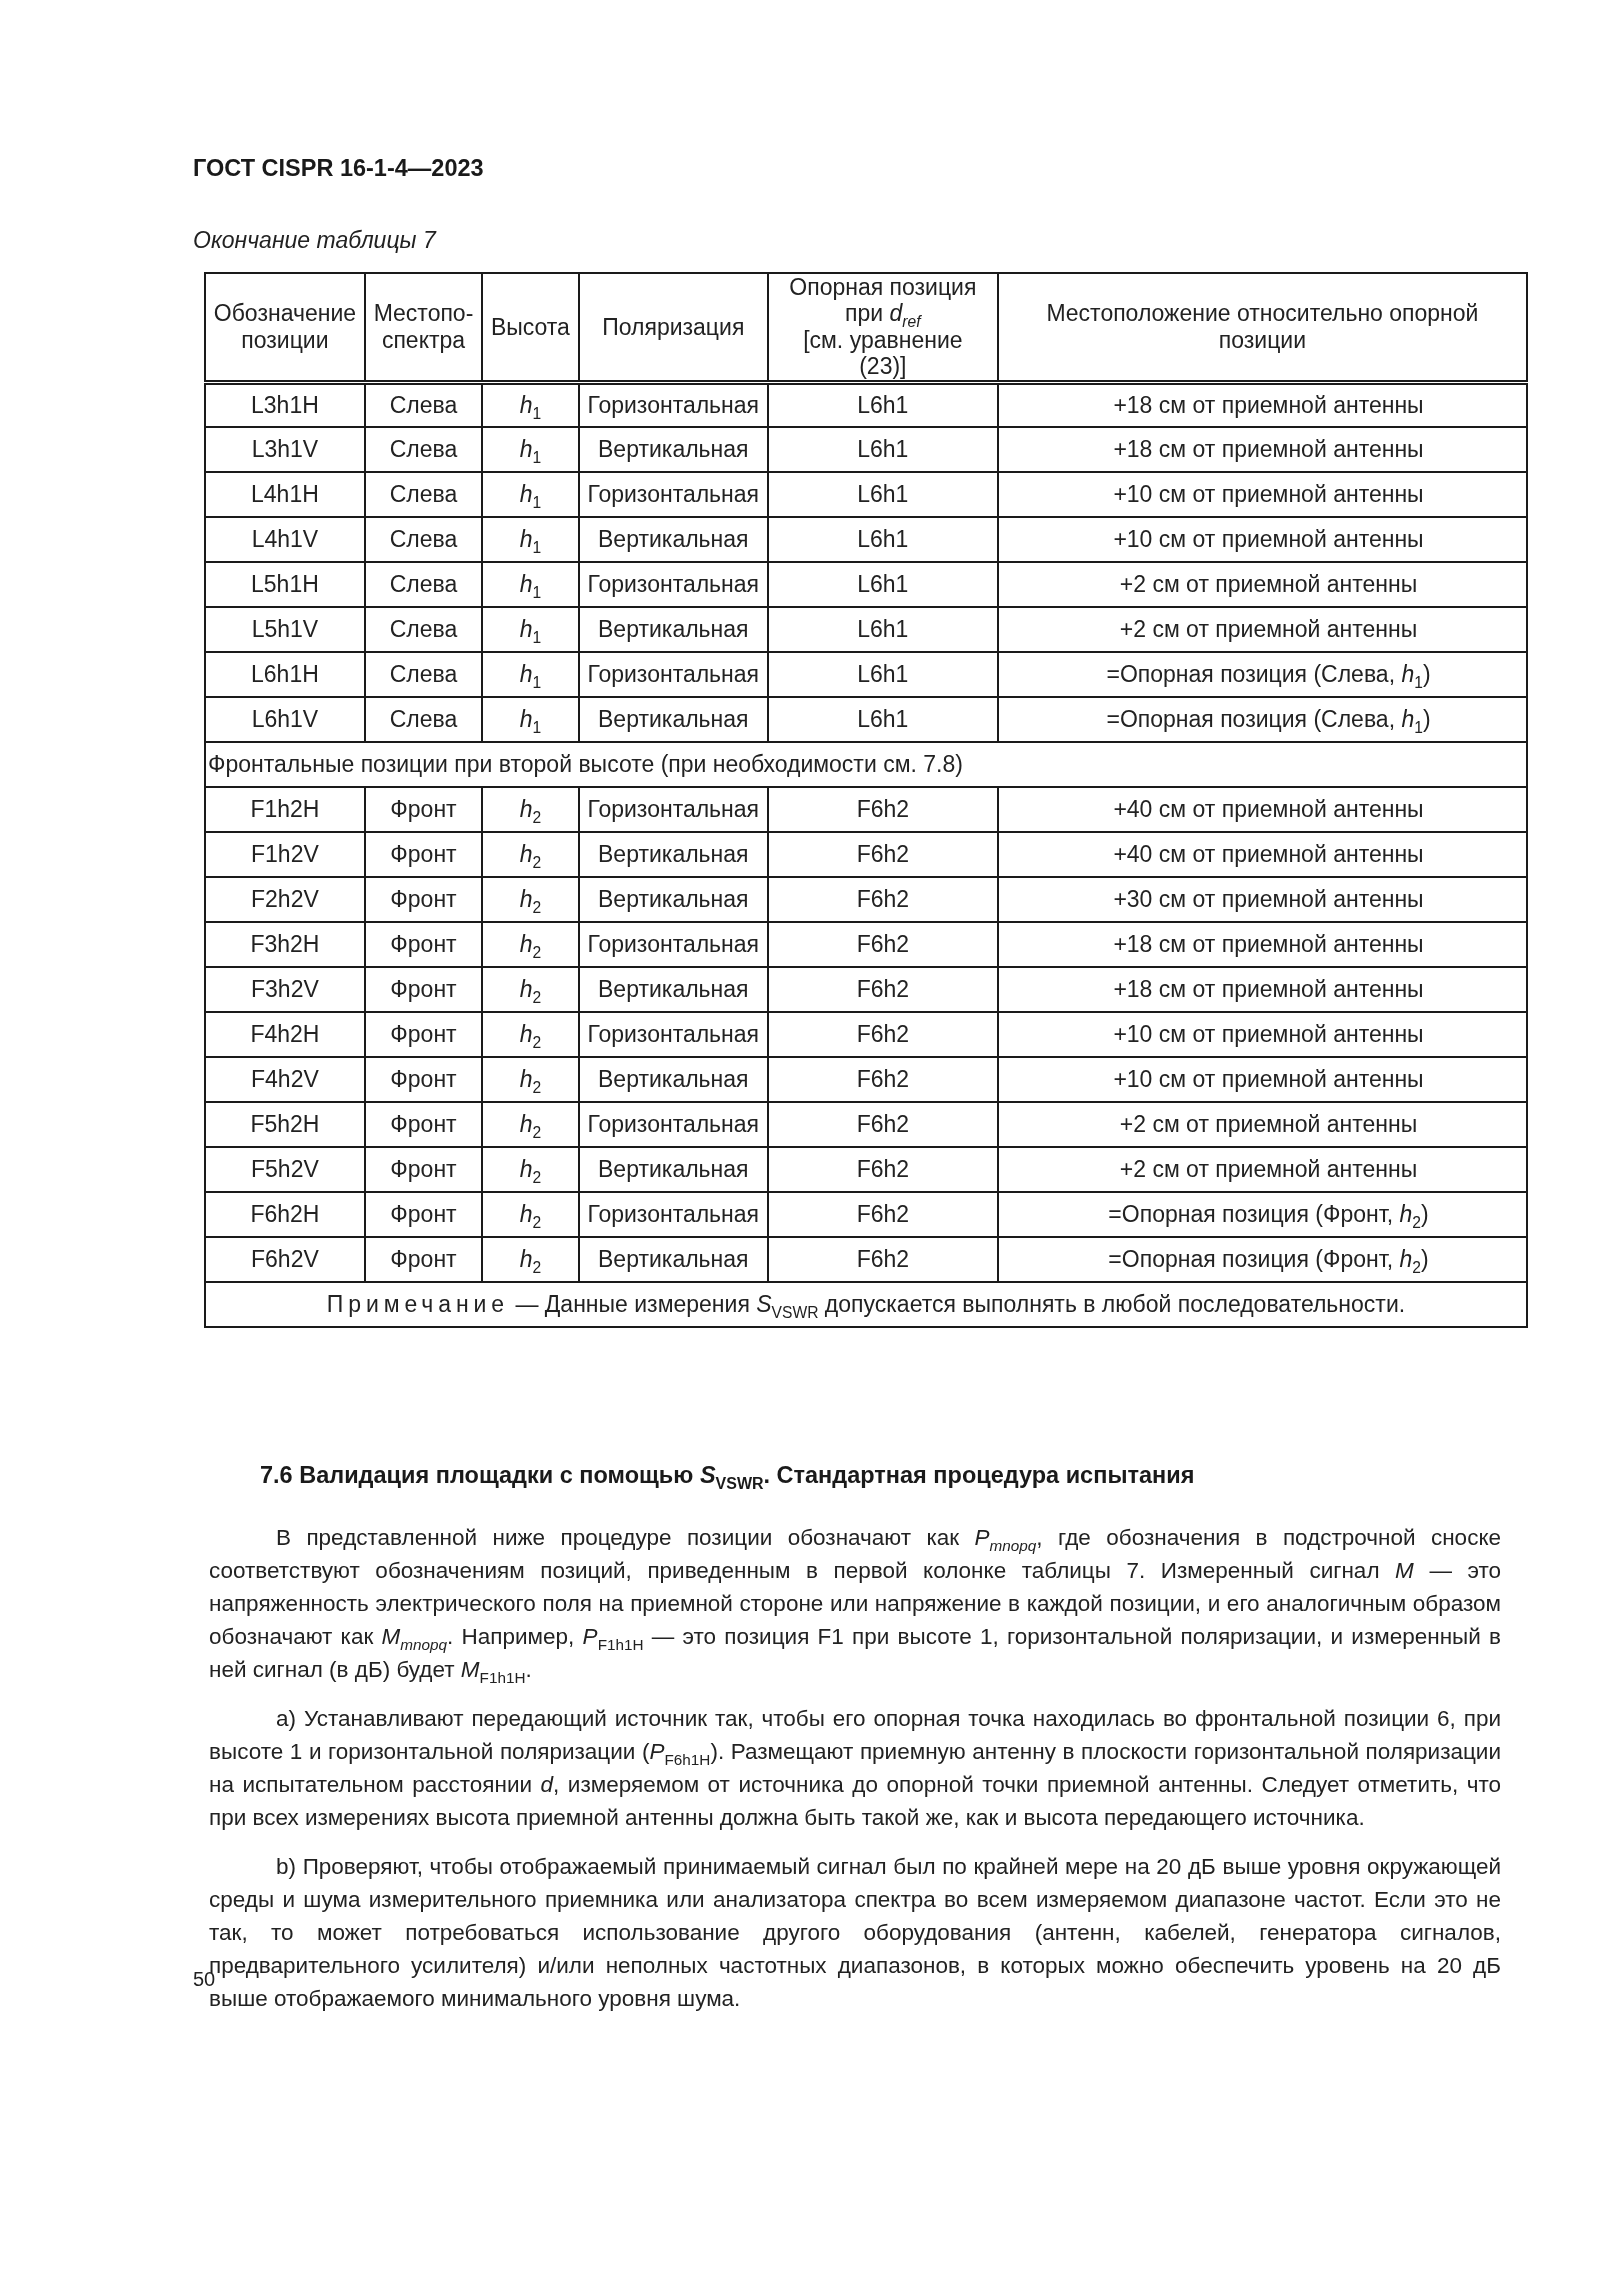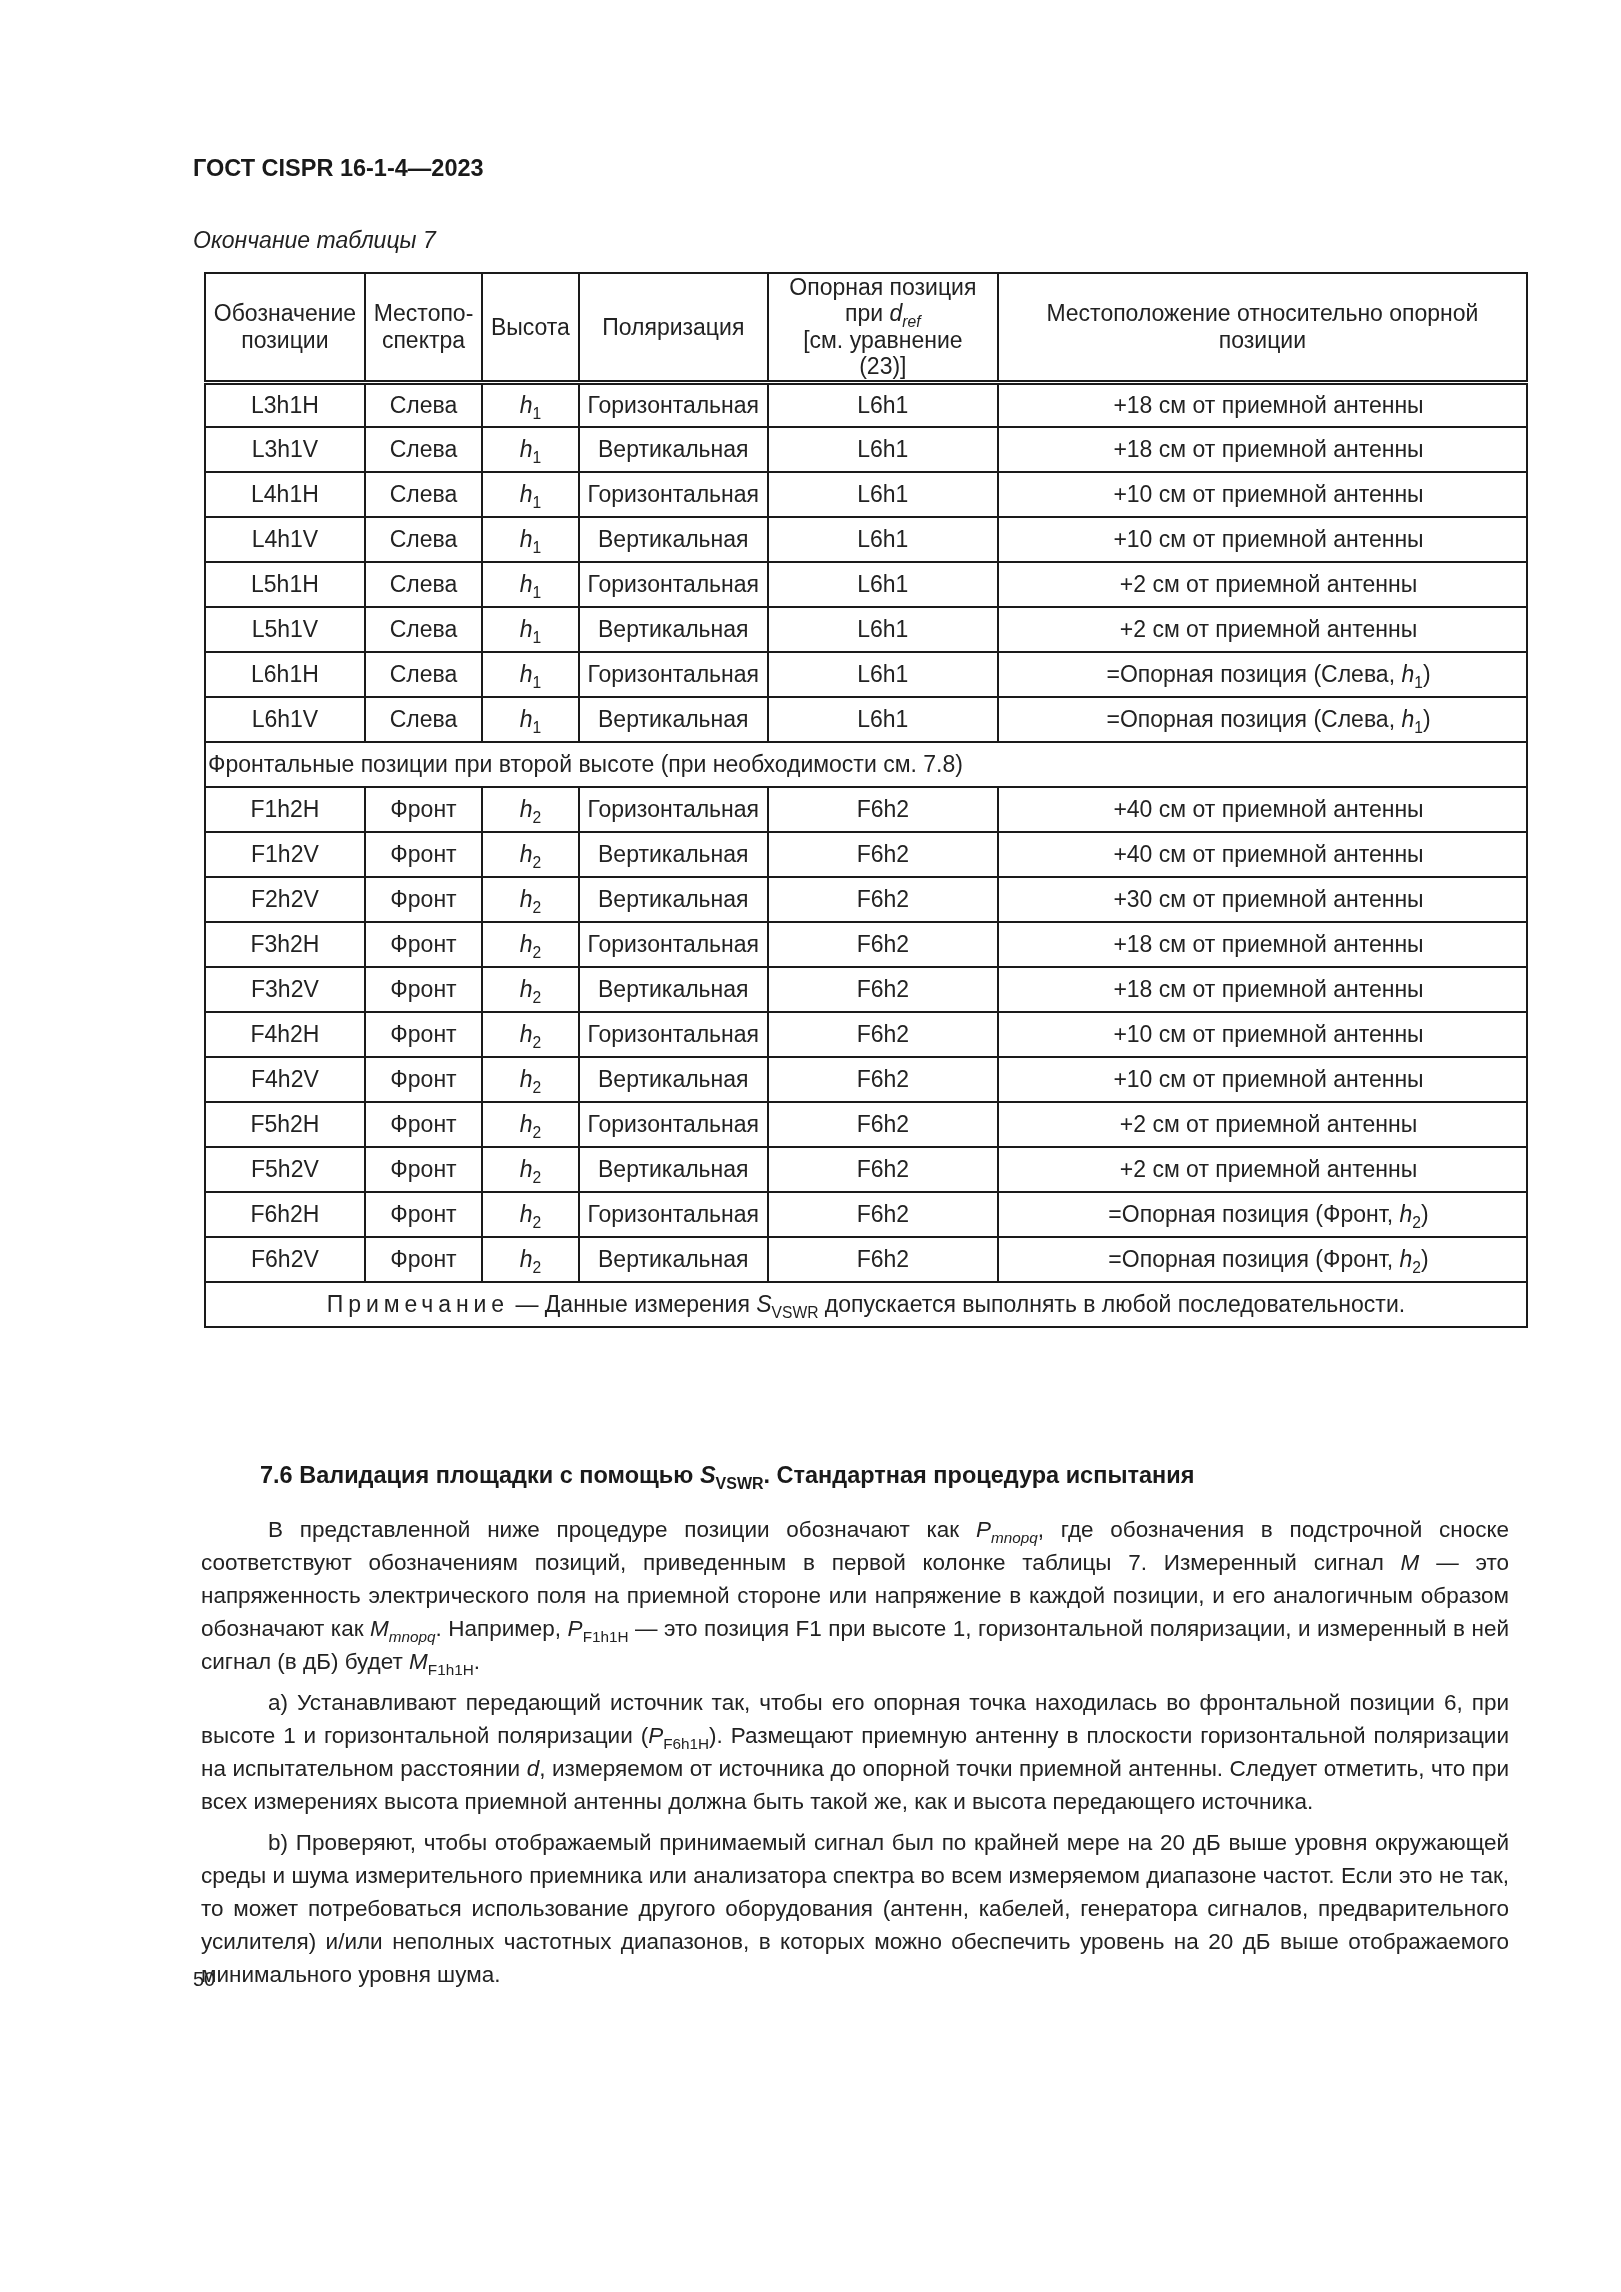--- a/index.html
+++ b/index.html
@@ -15,21 +15,21 @@
     table.main thead tr { border-bottom: 5.9px double #1a1a1a; }
     table.main td.loc { text-align: center; padding-left: 20px; }
     table.main td.section { text-align: left; padding-left: 2px; }
     table.main td.note { letter-spacing: 0; }
     .sp { letter-spacing: 4.9px; }
     i.var { font-style: italic; }
     sub { font-size: 68%; vertical-align: -5.9px; line-height: 0; }
     .heading76 { position: absolute; left: 260px; top: 1462px; font-size: 23.5px; font-weight: bold; color: #1a1a1a; }
     .body-text { position: absolute; left: 193px; width: 1324px; font-size: 22.5px; line-height: 33px;
                  text-align: justify; color: #222; }
-    .body-text p { margin: 8px; text-indent: 67px; }
+    .body-text p { margin: 16px; text-indent: 67px; }
     .page-number { position: absolute; left: 193px; top: 1949px; font-size: 20px; color: #222; margin-top: 19px; }
   </style>
 </head>
 <body>
 
 <div class="doc-header">ГОСТ CISPR 16-1-4—2023</div>
 <div class="table-caption">Окончание таблицы 7</div>
 
 <table class="main">
   <colgroup>

